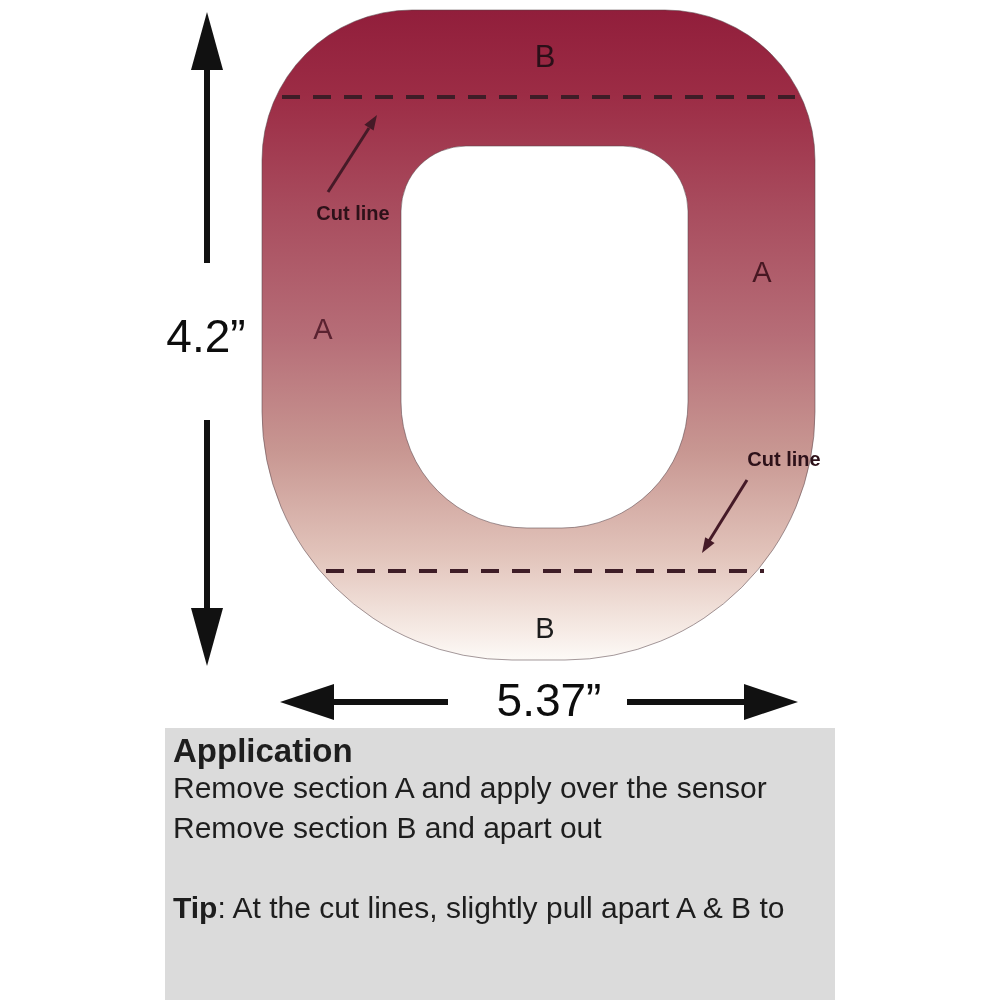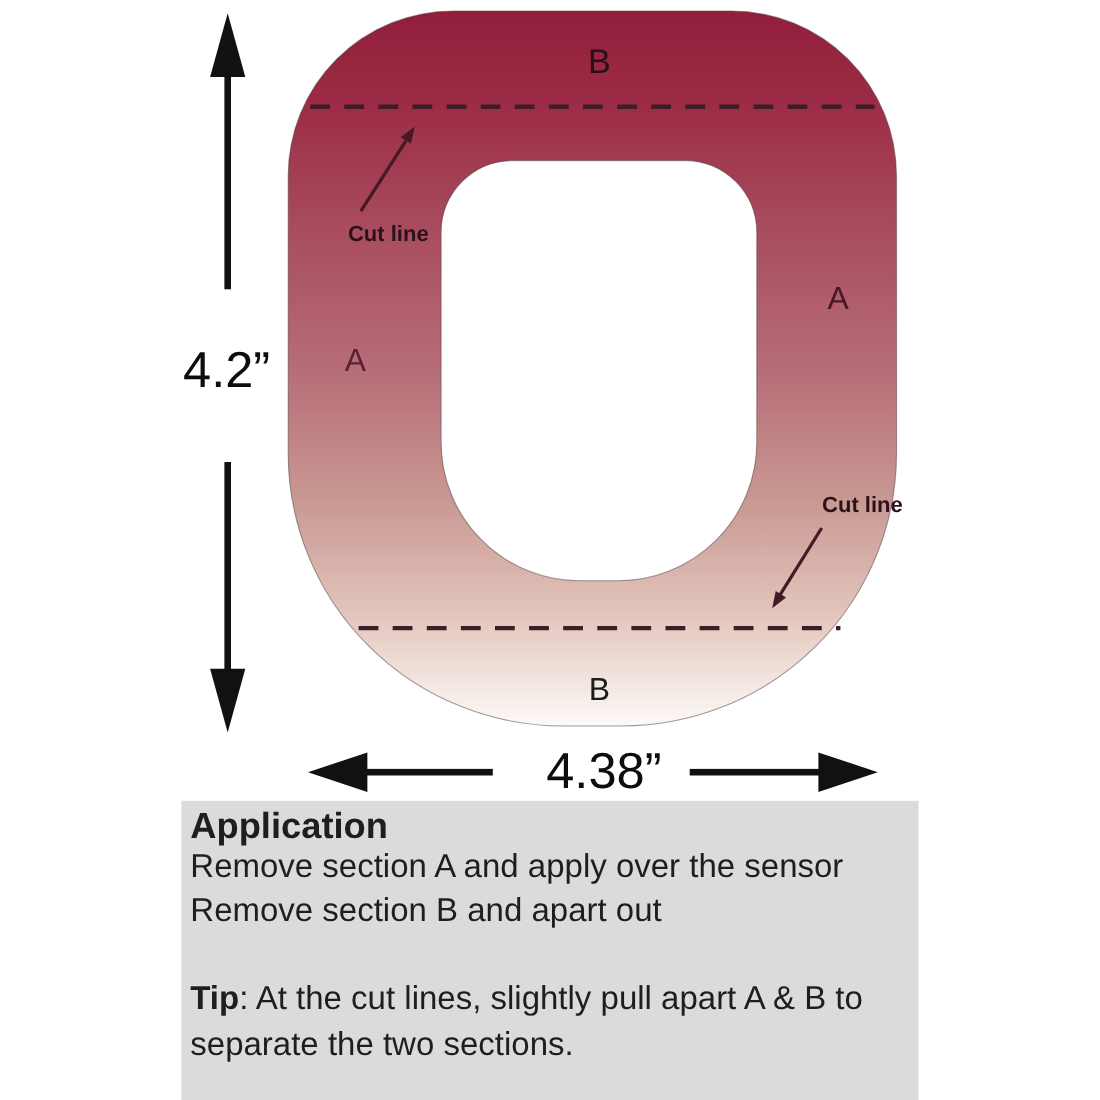--- a/index.html
+++ b/index.html
@@ -89,23 +89,22 @@
 
   <div class="label section-label top" style="left:545px;top:56px;">B</div>
   <div class="label section-label right" style="left:762px;top:272px;">A</div>
   <div class="label section-label left" style="left:323px;top:329px;">A</div>
   <div class="label section-label bottom" style="left:545px;top:628px;">B</div>
 
   <div class="label cutline-label" style="left:322px;top:213px;">Cut line</div>
   <div class="label cutline-label" style="left:753px;top:459px;">Cut line</div>
 
   <div class="label dim-label" style="left:206px;top:336px;">4.2”</div>
-  <div class="label dim-label" style="left:549px;top:700px;">4.38”</div>
+  <div class="label dim-label" style="left:549px;top:700px;">5.37”</div>
 
   <div class="info-panel">
     <div class="info-line info-title">Application</div>
     <div class="info-line info-l1">Remove section A and apply over the sensor</div>
     <div class="info-line info-l2">Remove section B and apart out</div>
     <div class="info-line info-tip"><span class="bold">Tip</span><span>: At the cut lines, slightly pull apart A &amp; B to</span></div>
-    <div class="info-line info-tip2">separate the two sections.</div>
   </div>
 
 </div>
 
 </body></html>

